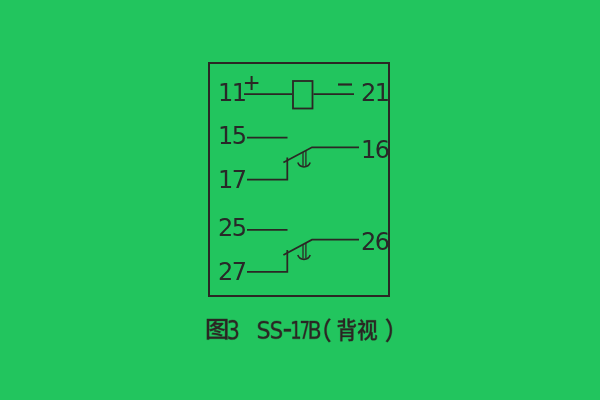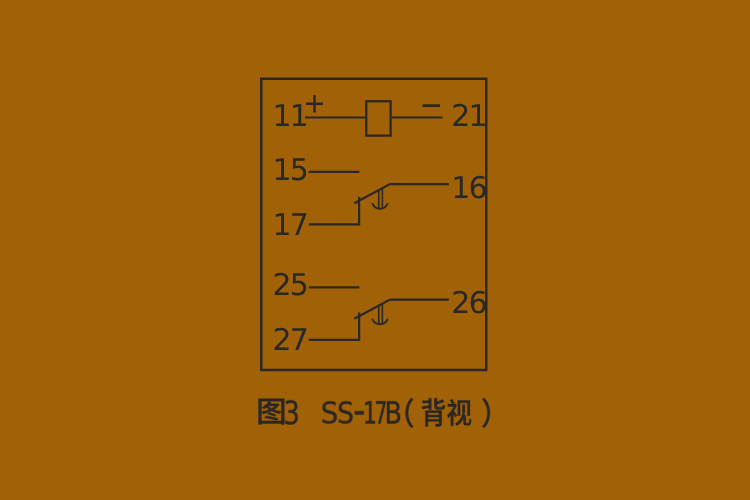--- a/index.html
+++ b/index.html
@@ -1,17 +1,17 @@
 <!DOCTYPE html>
 <html><head>
 <meta charset="utf-8">
 <style>
   html,body{margin:0;padding:0;}
   body{width:600px;height:400px;background:#ffffff;overflow:hidden;}
-  .stage{position:relative;width:600px;height:400px;background:#a16207;}
+  .stage{position:relative;width:600px;height:400px;background:#22c55e;}
   svg{display:block;opacity:.999;}
   .tlabel{filter:grayscale(1);font-family:"DejaVu Sans",sans-serif;font-size:24px;letter-spacing:-1.5px;fill:#2b2724;}
 </style>
 </head>
 <body>
 
 <div class="stage">
 <svg width="600" height="400" viewBox="0 0 600 400">
   <g stroke="#2b2724" fill="none" stroke-width="1.75">
     <rect x="209" y="63" width="180" height="233" stroke-width="2"></rect>

